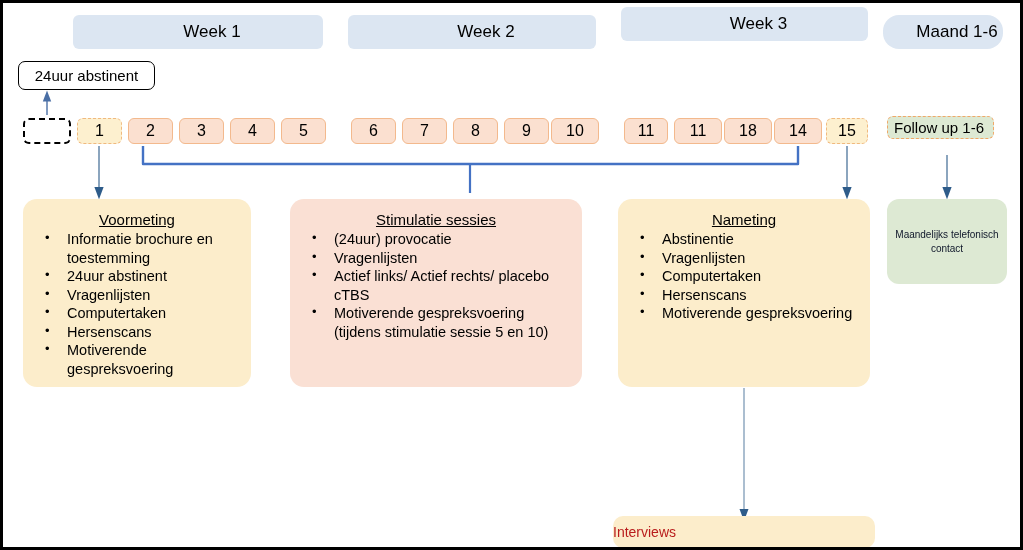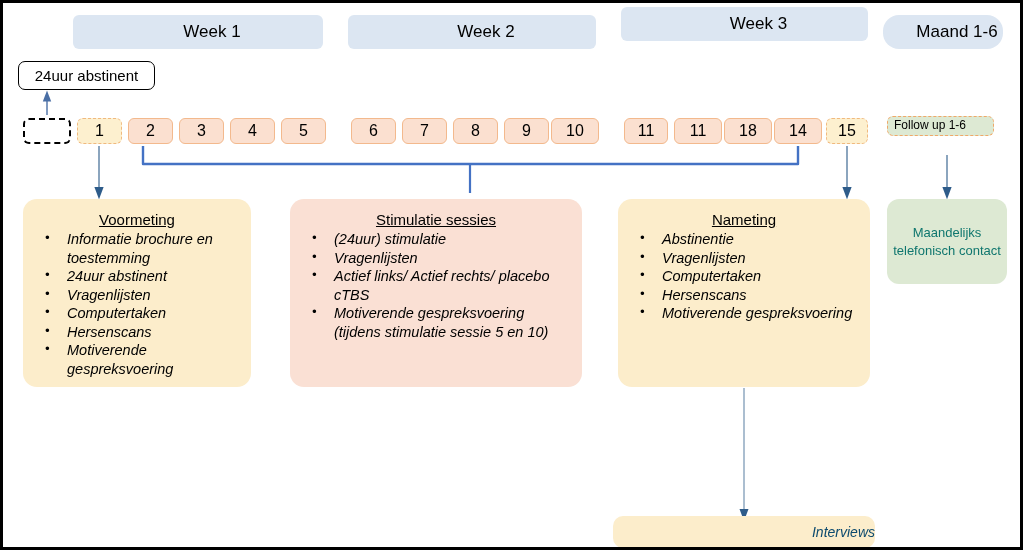--- a/index.html
+++ b/index.html
@@ -80,21 +80,20 @@
     text-align: center;
     font-size: 15px;
     text-decoration: underline;
     margin-bottom: 2px;
     color: #000;
   }
   .panel ul {
     margin: 0;
     padding: 0;
     list-style: none;
-    font-style: italic;
   }
   .panel li {
     position: relative;
     font-size: 14.5px;
     line-height: 1.28;
     padding-left: 30px;
     color: #000;
     margin-bottom: 0px;
   }
   .panel li::before {
@@ -103,45 +102,44 @@
     left: 8px;
     top: 0;
     font-size: 13px;
   }
 
   
   .followup {
     background: #dde9d3;
     border: 1px dashed #f0a868;
     border-radius: 6px;
-    font-size: 12px;
+    font-size: 15px;
     color: #000;
     padding: 2px 6px;
     line-height: 1.15;
   }
   .green-box {
     background: #dde9d3;
     border-radius: 12px;
     display: flex;
     align-items: center;
     justify-content: center;
     text-align: center;
-    font-size: 13px;
+    font-size: 10px;
     line-height: 1.35;
-    color: #0f766e;
+    color: #0f172a;
   }
   .interviews-box {
     background: #fcedcb;
     border-radius: 10px;
     display: flex;
     align-items: center;
-    justify-content: flex-end;
+    justify-content: flex-start;
     font-size: 14px;
-    color: #0c4a6e;
-    font-style: italic;
+    color: #b91c1c;
   }
 
   svg.overlay {
     position: absolute;
     left: 0; top: 0;
     width: 1023px;
     height: 550px;
     pointer-events: none;
   }
 </style>
@@ -250,21 +248,21 @@
       <li>Vragenlijsten</li>
       <li>Computertaken</li>
       <li>Hersenscans</li>
       <li>Motiverende gespreksvoering</li>
     </ul>
   </div>
 
   <div class="abs panel peach" style="left:287px; top:196px; width:292px; height:188px;">
     <div class="panel-title">Stimulatie sessies</div>
     <ul>
-      <li>(24uur) stimulatie</li>
+      <li>(24uur) provocatie</li>
       <li>Vragenlijsten</li>
       <li>Actief links/ Actief rechts/ placebo cTBS</li>
       <li>Motiverende gespreksvoering (tijdens stimulatie sessie 5 en 10)</li>
     </ul>
   </div>
 
   <div class="abs panel cream" style="left:615px; top:196px; width:252px; height:188px;">
     <div class="panel-title">Nameting</div>
     <ul>
       <li>Abstinentie</li>

